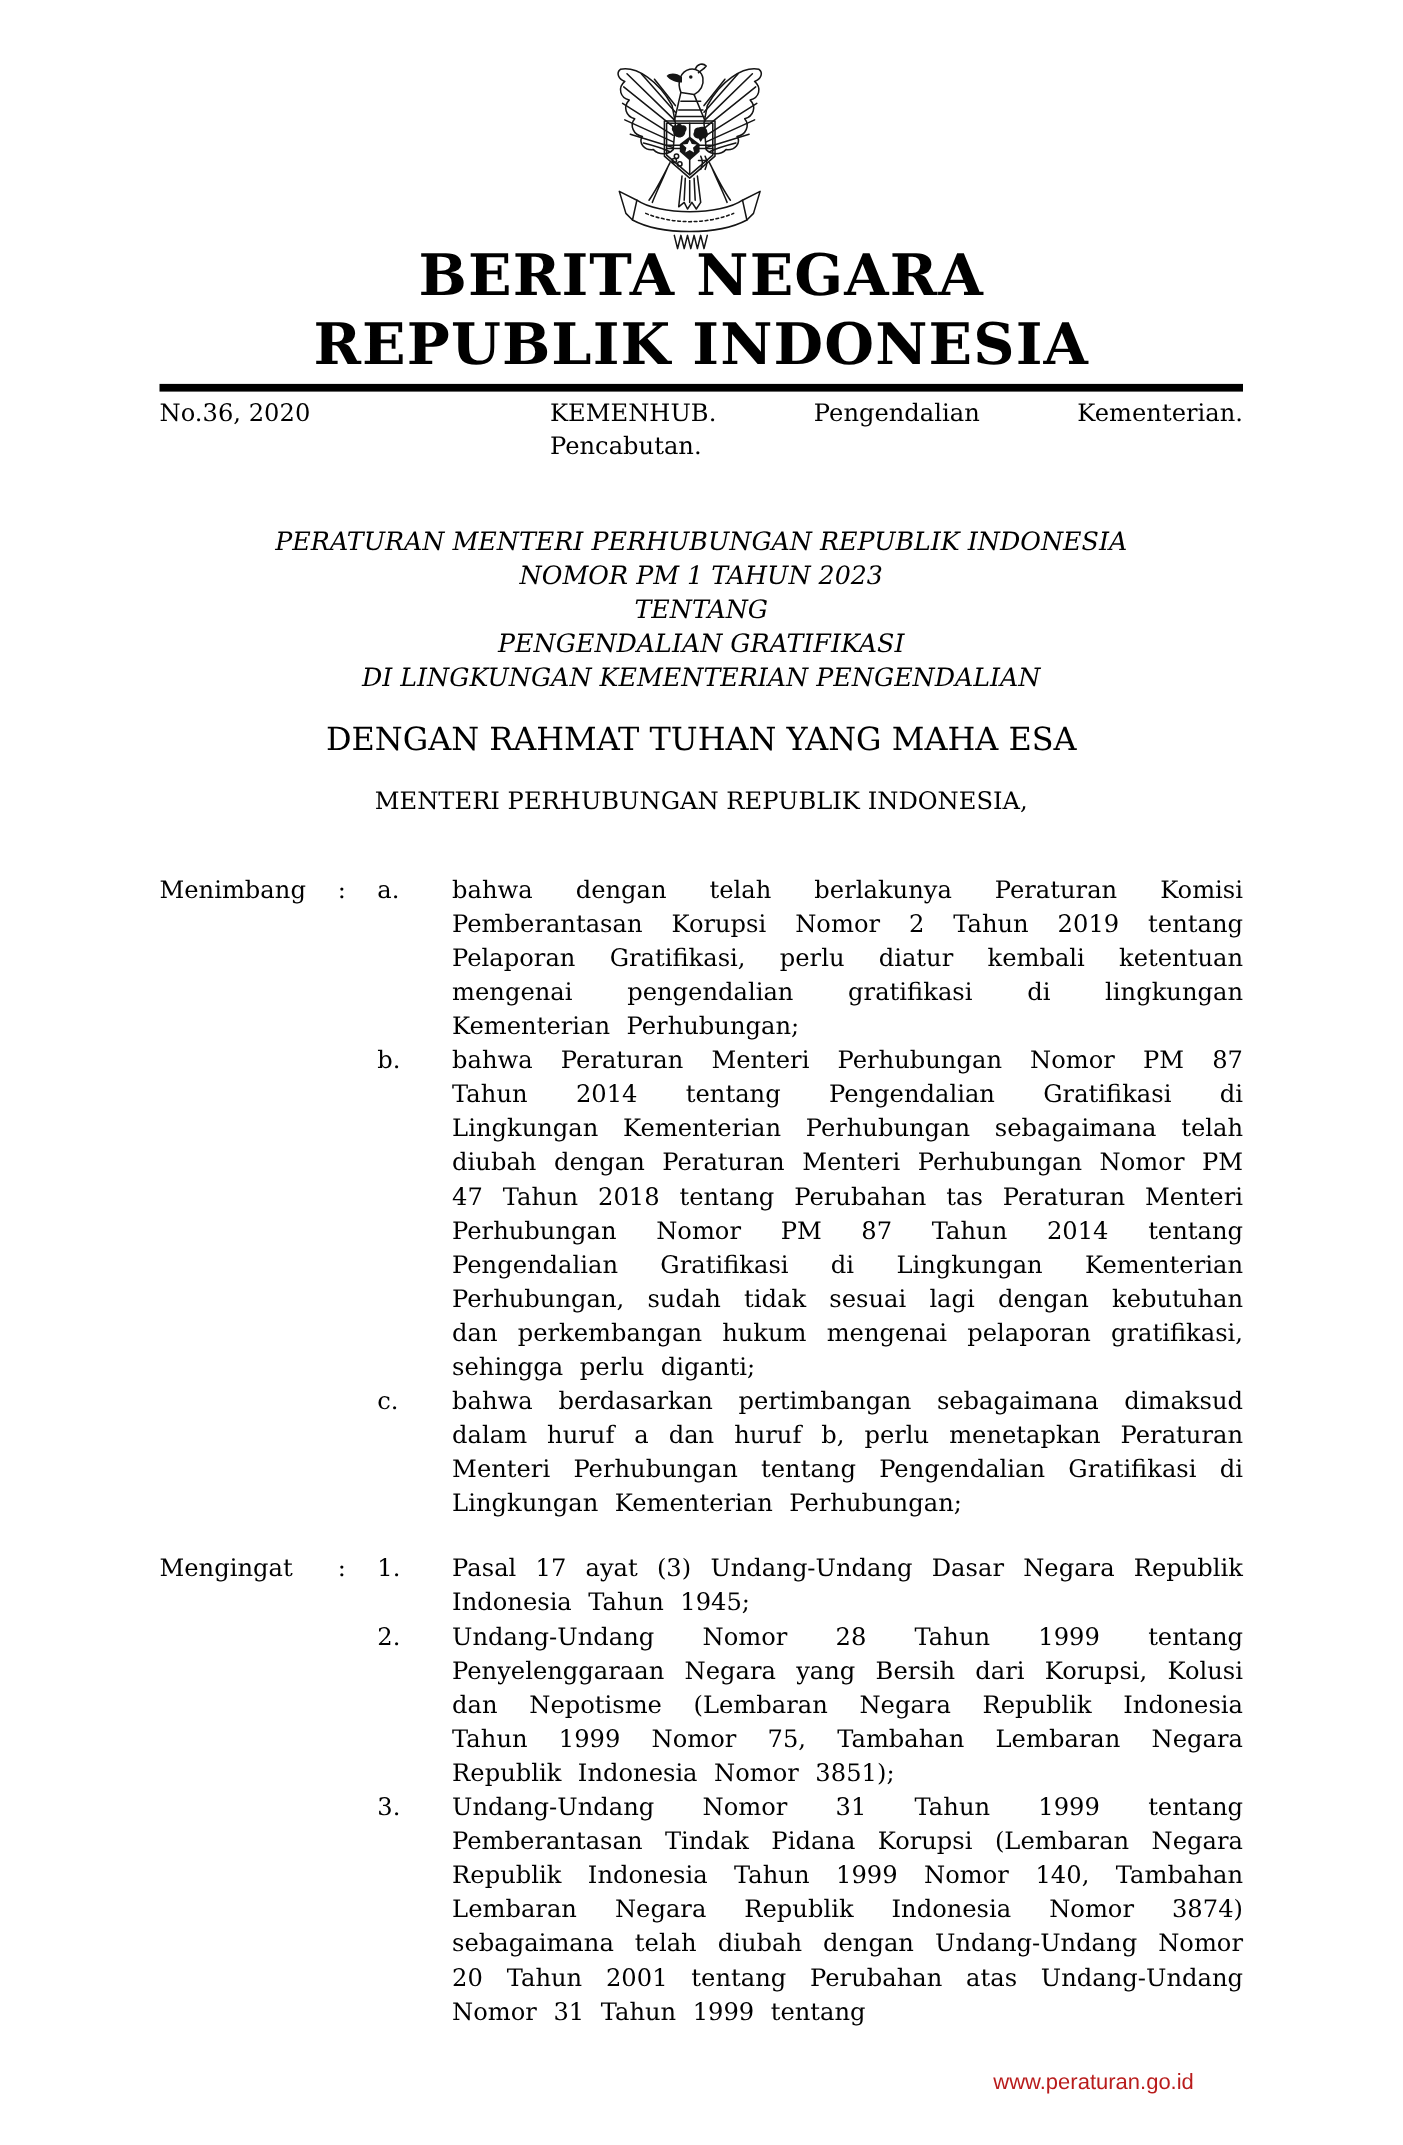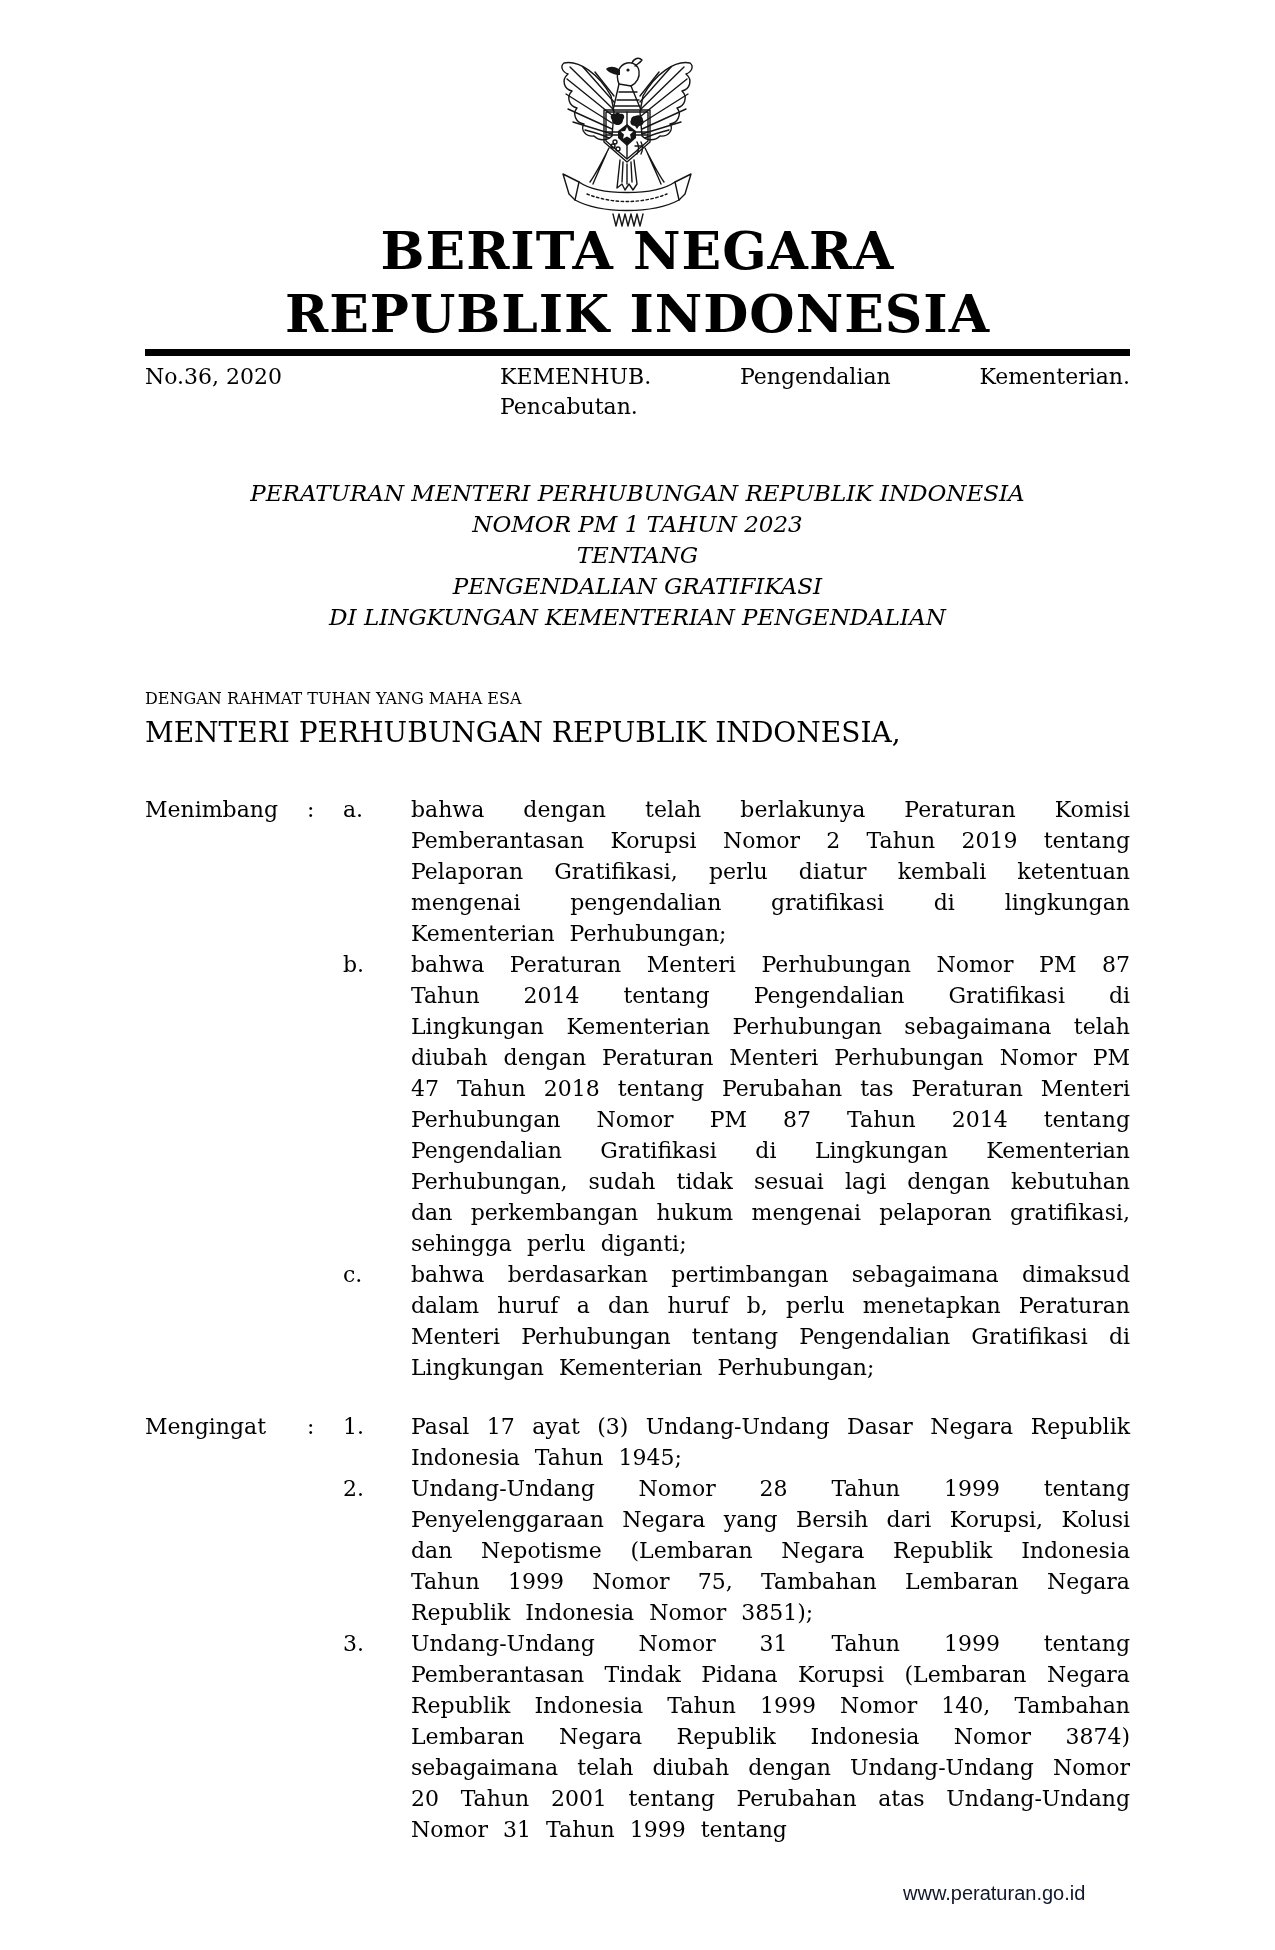--- a/index.html
+++ b/index.html
@@ -21,30 +21,30 @@
   .bn2{top:285px;}
   .rule{top:349px;left:145px;width:985px;height:7px;background:#000;}
   .numline{top:362px;left:145px;width:985px;font-size:22px;line-height:30px;}
   .numline .num{position:absolute;left:0;top:0;}
   .subject{margin-left:355px;width:630px;}
   .subject-l1{display:flex;justify-content:space-between;}
   .titleblock{
     top:478px;left:145px;width:985px;text-align:center;
     font-size:23px;line-height:31px;font-style:italic;
   }
-  .invocation{top:689px;left:145px;width:985px;text-align:left;font-size:16px;}
-  .authority{top:716px;left:145px;width:985px;text-align:left;font-size:28px;}
+  .invocation{top:655px;left:145px;width:985px;text-align:center;font-size:29px;}
+  .authority{top:716px;left:145px;width:985px;text-align:center;font-size:22px;}
   .cons{top:794px;left:145px;width:985px;font-size:22px;line-height:31px;}
   .cons-row{display:grid;grid-template-columns:162px 36px 68px 1fr;}
   .cons-text{text-align:justify;word-spacing:8px;}
   .group-gap{margin-top:28px;}
   .footer{
     top:1882px;left:903px;width:220px;
     font-family:"Liberation Sans","DejaVu Sans",sans-serif;
-    font-size:20px;color:#0f172a;white-space:nowrap;
+    font-size:20px;color:#b91c1c;white-space:nowrap;
   }
   svg .ln{fill:none;stroke:#151515;stroke-width:1.4;stroke-linecap:round;stroke-linejoin:round;}
   svg .fill{fill:#151515;stroke:none;}
 </style>
 </head>
 <body>
 
 <div class="page">
 
   <div class="abs emblem">

